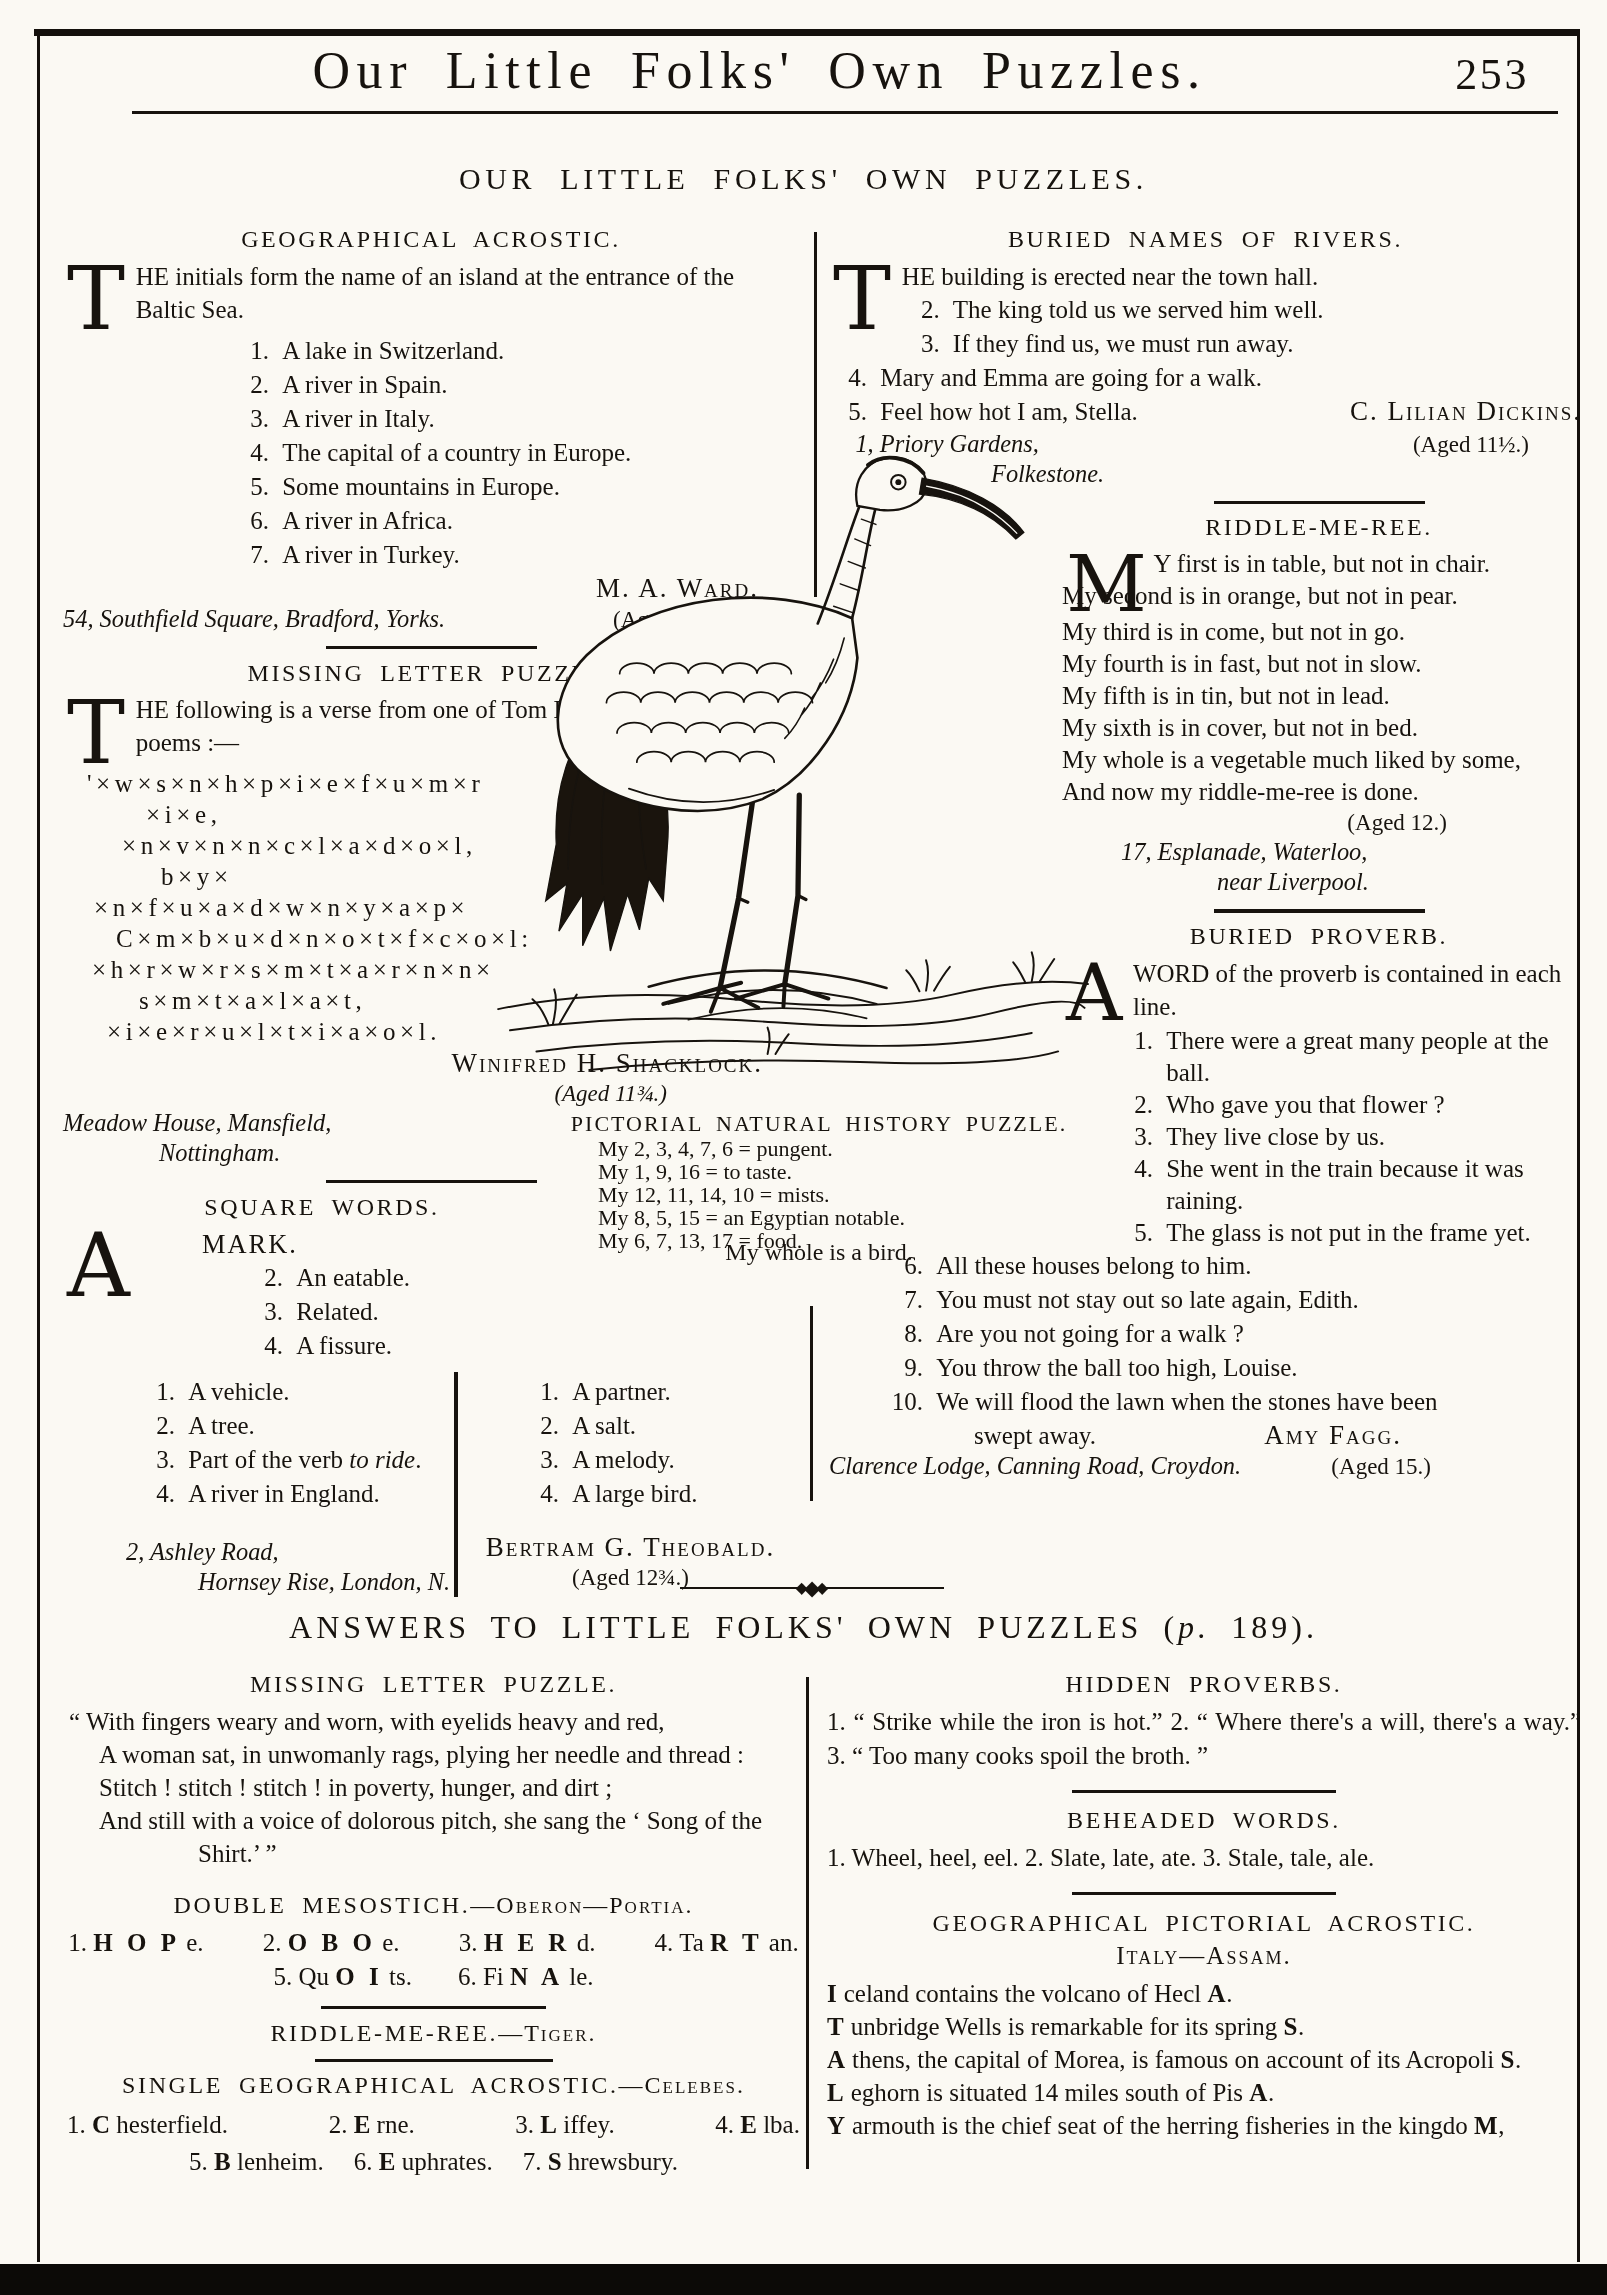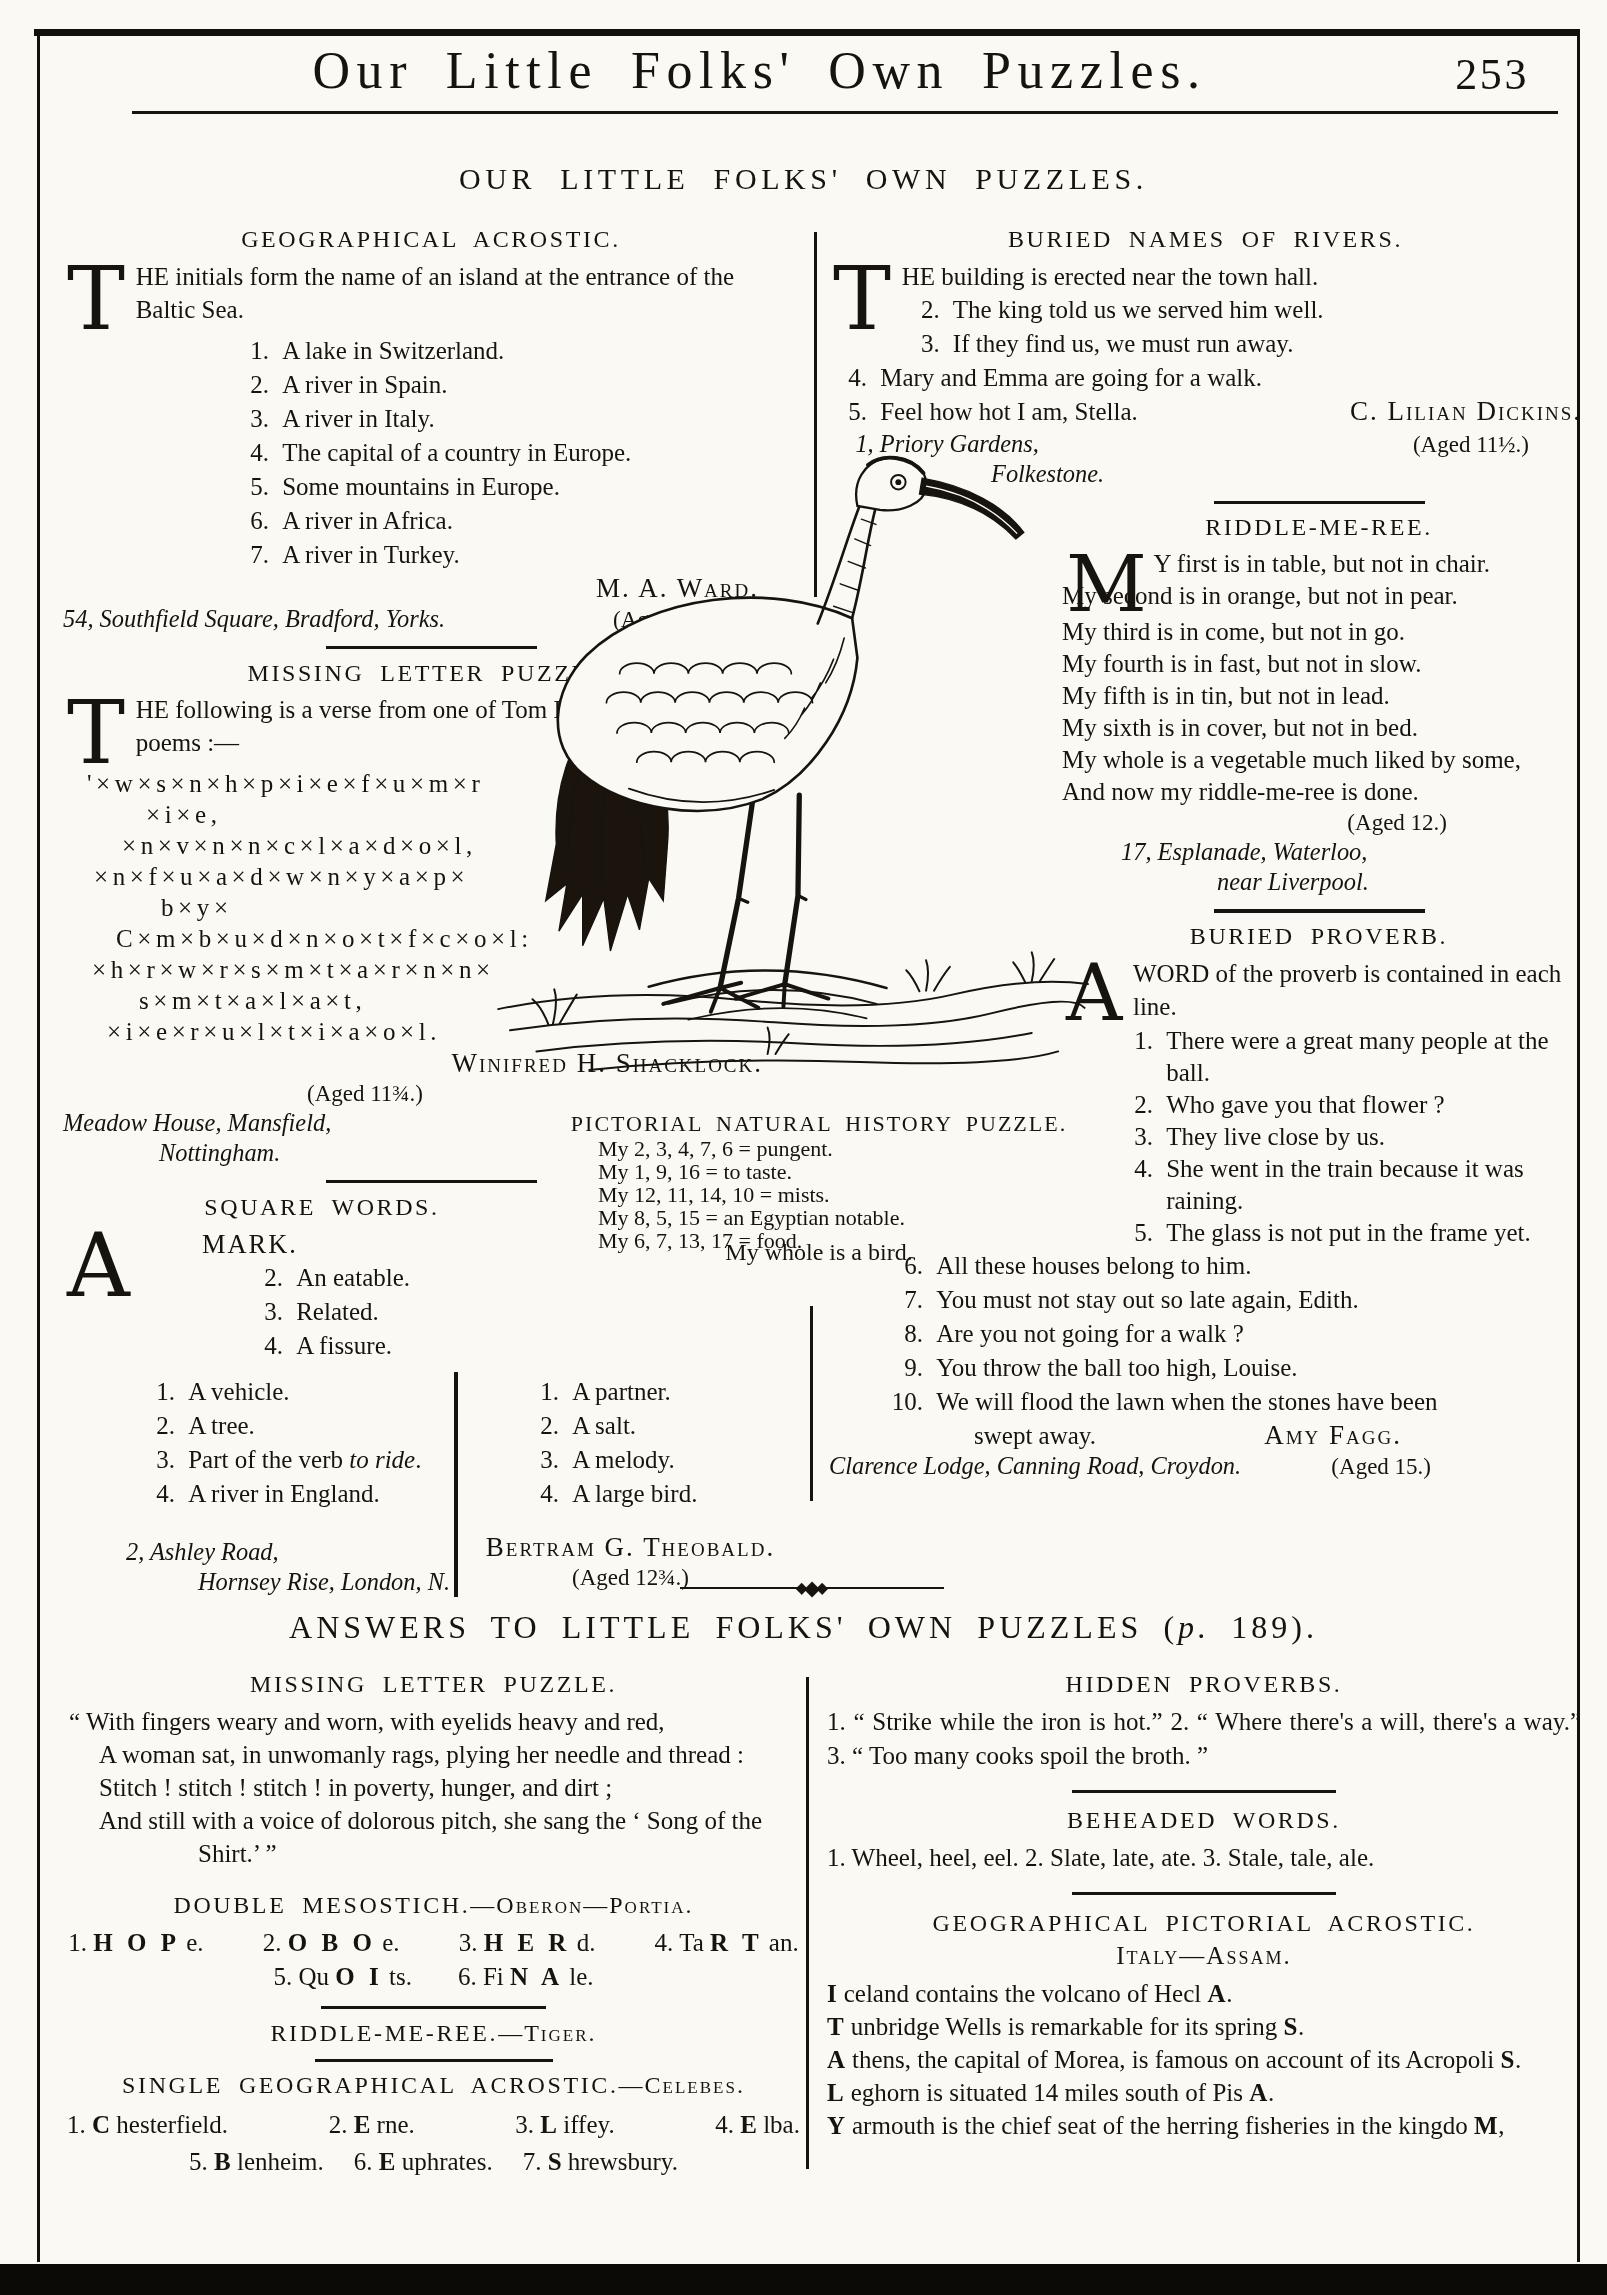--- a/index.html
+++ b/index.html
@@ -151,29 +151,29 @@
 
     <div>
       <div class="sh">MISSING LETTER PUZZLE.</div>
       <div class="dcp" style="padding-right:112px;">
         <span class="dc">T</span><span>HE following is a verse from one of Tom Hood's poems :—</span>
       </div>
       <div style="clear:both;margin-top:4px;">
         <div class="xl xl1">'×w×s×n×h×p×i×e×f×u×m×r</div>
         <div class="xl xl2">×i×e,</div>
         <div class="xl xl3">×n×v×n×n×c×l×a×d×o×l,</div>
+        <div class="xl xl5">b×y×</div>
         <div class="xl xl4">×n×f×u×a×d×w×n×y×a×p×</div>
-        <div class="xl xl5">b×y×</div>
         <div class="xl xl6">C×m×b×u×d×n×o×t×f×c×o×l:</div>
         <div class="xl xl7">×h×r×w×r×s×m×t×a×r×n×n×</div>
         <div class="xl xl8">s×m×t×a×l×a×t,</div>
         <div class="xl xl9">×i×e×r×u×l×t×i×a×o×l.</div>
       </div>
       <div class="sig" style="text-align:right;padding-right:36px;">Winifred H. Shacklock.</div>
-      <div class="age" style="text-align:center;padding-right:132px;">(Aged 11¾.)</div>
+      <div class="age" style="text-align:right;padding-right:132px;font-style:italic;">(Aged 11¾.)</div>
       <div class="addr">Meadow House, Mansfield,</div>
       <div class="addr" style="padding-left:96px;">Nottingham.</div>
     </div>
 
     <div class="mini"></div>
 
     <div>
       <div class="sh" style="padding-right:218px;">SQUARE WORDS.</div>
       <div class="dcp">
         <span class="dc">A</span>

